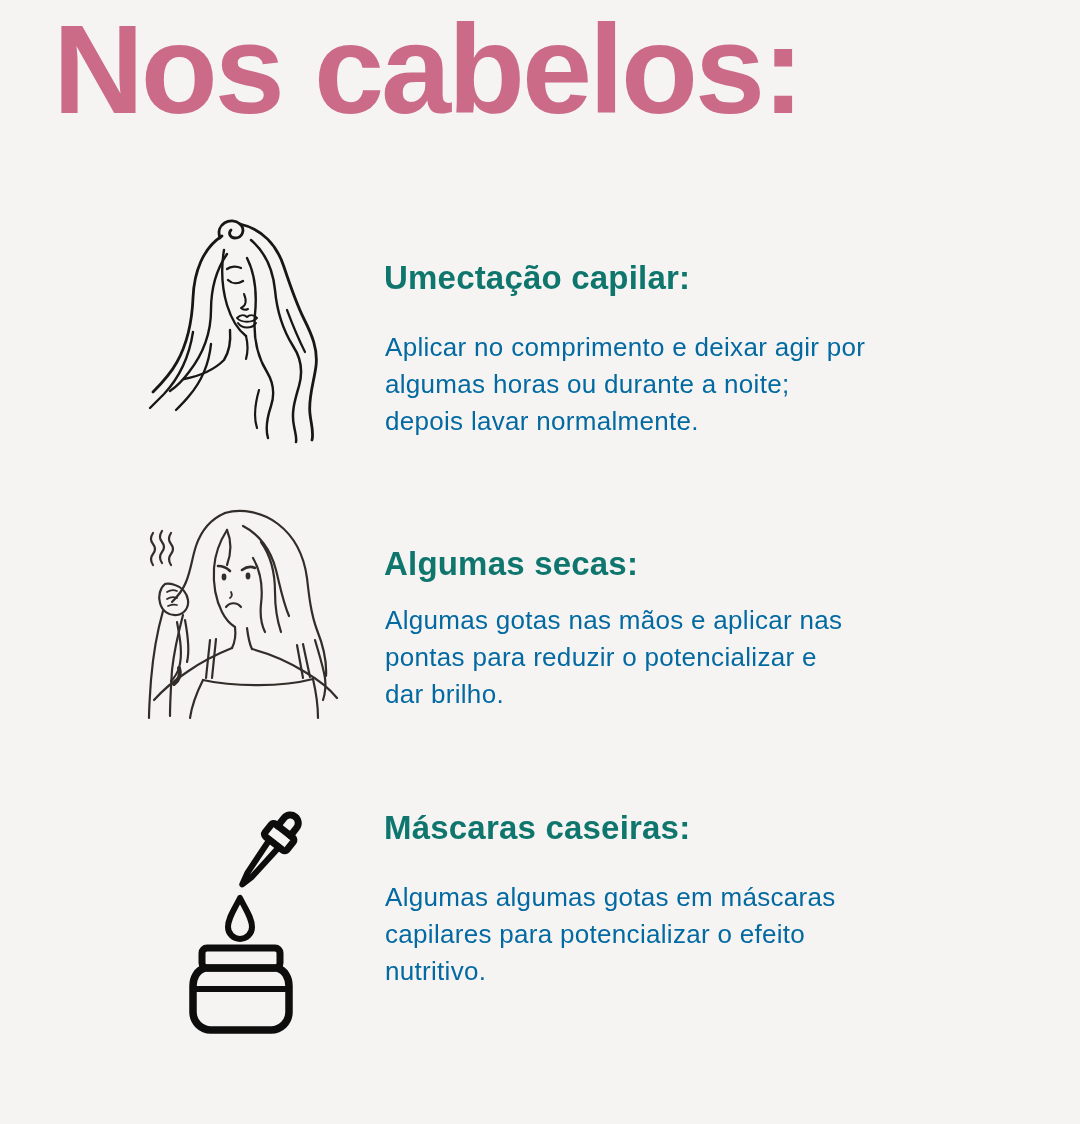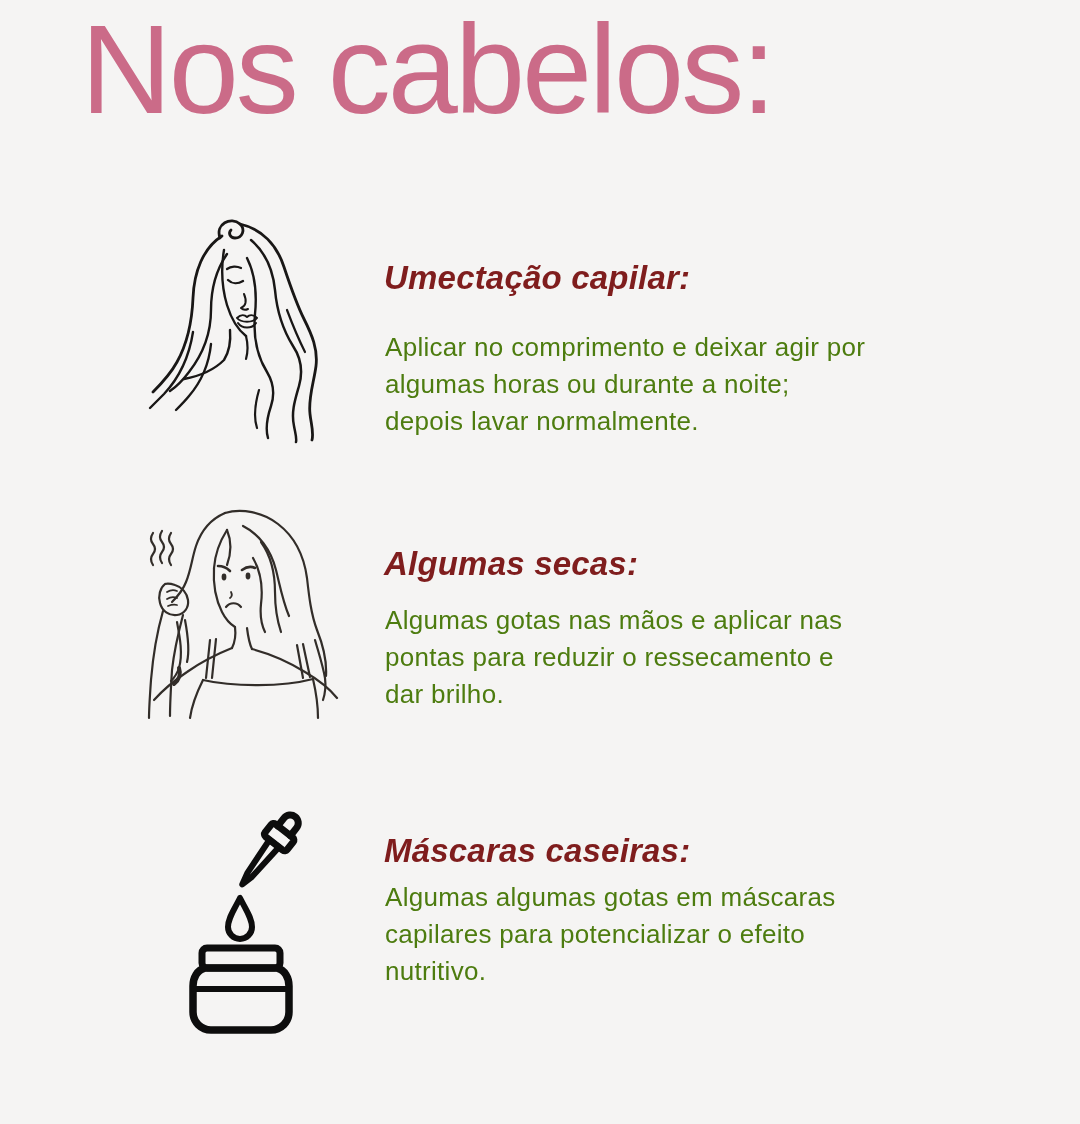--- a/index.html
+++ b/index.html
@@ -3,36 +3,35 @@
 <meta charset="utf-8">
 <style>
   html,body{margin:0;padding:0;}
   body{
     width:1080px;height:1124px;position:relative;overflow:hidden;
     background:#f5f4f3;
     font-family:"Liberation Sans","DejaVu Sans",sans-serif;
   }
   .title{
     position:absolute;top:4px;left:0;width:854px;margin:0;
-    text-align:center;font-size:126px;line-height:1.05;font-weight:normal;
+    text-align:center;font-size:126px;line-height:1.05;font-weight:bold;
     letter-spacing:-3px;color:#cb6b88;
   }
   .heading{
     position:absolute;left:384px;margin:0;
     font-size:33px;line-height:1;font-weight:bold;letter-spacing:0.2px;
-    color:#7f1d1d;
-    font-style:italic;
+    color:#0f766e;
   }
   .heading.h1{top:261px}
   .heading.h2{top:547px}
-  .heading.h3{top:834px}
+  .heading.h3{top:811px}
   .body{
     position:absolute;left:385px;margin:0;
     font-size:26px;line-height:37px;letter-spacing:0.3px;
-    color:#4d7c0f;white-space:pre-line;
+    color:#0369a1;white-space:pre-line;
   }
   .body.b1{top:329px}
   .body.b2{top:602px}
   .body.b3{top:879px}
   .icon{position:absolute;}
   .icon1{left:140px;top:212px;width:210px;height:245px;}
   .icon2{left:123px;top:508px;width:235px;height:225px;}
   .icon3{left:175px;top:790px;width:135px;height:245px;}
   .icon svg{display:block;width:100%;height:100%;}
 </style>
@@ -117,19 +116,19 @@
   </svg>
 </div>
 
 <h2 class="heading h1">Umectação capilar:</h2>
 <p class="body b1">Aplicar no comprimento e deixar agir por
 algumas horas ou durante a noite;
 depois lavar normalmente.</p>
 
 <h2 class="heading h2">Algumas secas:</h2>
 <p class="body b2">Algumas gotas nas mãos e aplicar nas
-pontas para reduzir o ressecamento e
+pontas para reduzir o potencializar e
 dar brilho.</p>
 
 <h2 class="heading h3">Máscaras caseiras:</h2>
 <p class="body b3">Algumas algumas gotas em máscaras
 capilares para potencializar o efeito
 nutritivo.</p>
 
 </body></html>

